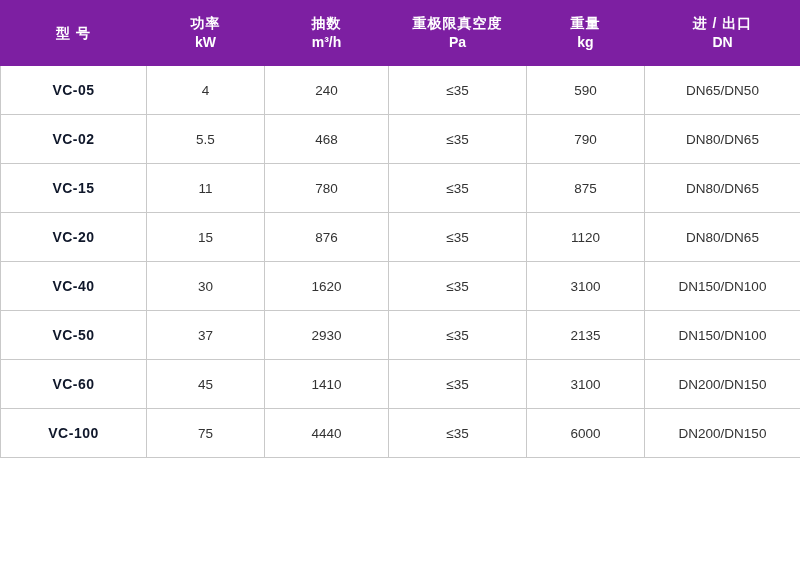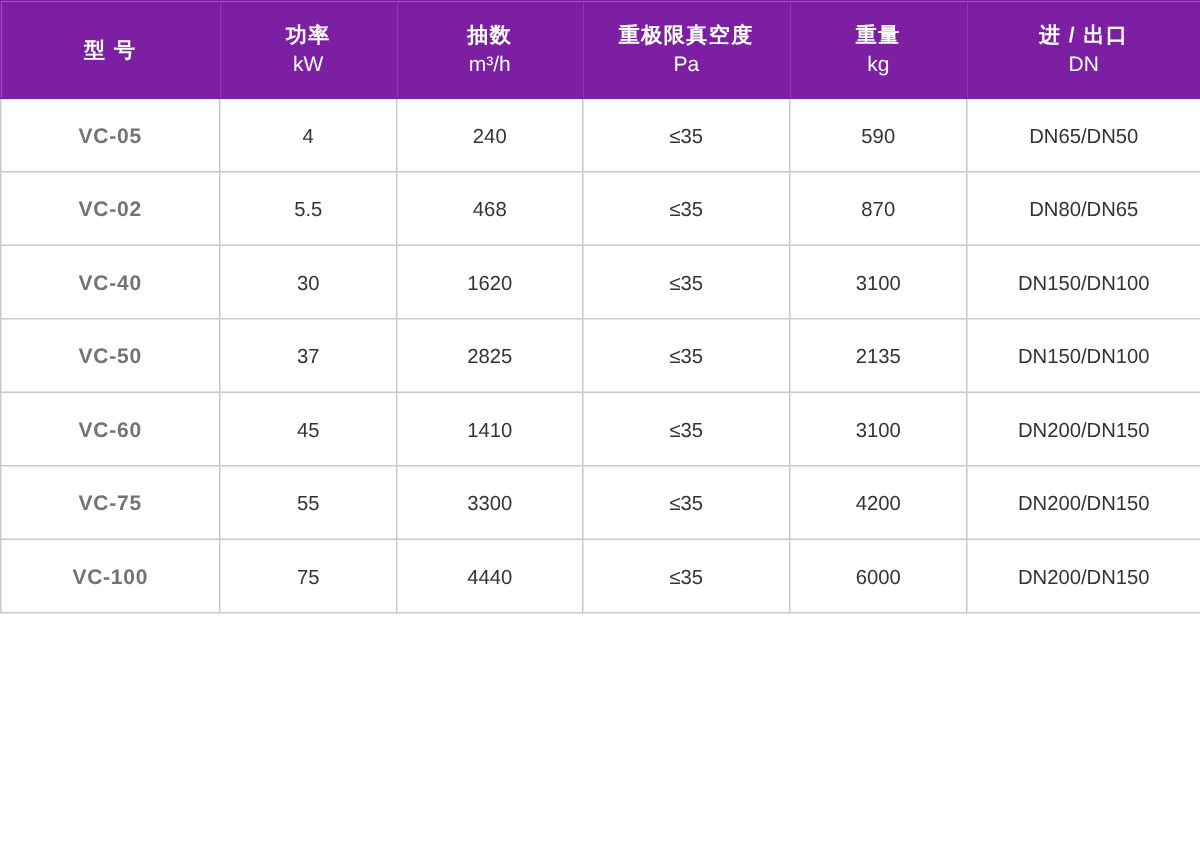--- a/index.html
+++ b/index.html
@@ -27,31 +27,31 @@
     background: #7d1fa2;
     color: #ffffff;
     font-size: 14px;
     font-weight: bold;
     height: 62px;
     line-height: 1.35;
     border: 1px solid #7d1fa2;
     letter-spacing: 1px;
   }
   .spec-table thead th .sub {
-    font-weight: normal;
+    font-weight: bold;
     letter-spacing: 0;
   }
   .spec-table tbody td {
     height: 46px;
     font-size: 13.5px;
     color: #333333;
     background: #ffffff;
   }
   .spec-table tbody td.model {
-    color: #737373;
+    color: #0f172a;
     font-weight: bold;
     font-size: 14px;
     letter-spacing: 0.5px;
   }
   col.c0 { width: 146px; }
   col.c1 { width: 118px; }
   col.c2 { width: 124px; }
   col.c3 { width: 138px; }
   col.c4 { width: 118px; }
   col.c5 { width: 156px; }
@@ -102,53 +102,61 @@
       <td>240</td>
       <td>≤35</td>
       <td>590</td>
       <td>DN65/DN50</td>
     </tr>
     <tr>
       <td class="model">VC-02</td>
       <td>5.5</td>
       <td>468</td>
       <td>≤35</td>
-      <td>870</td>
+      <td>790</td>
+      <td>DN80/DN65</td>
+    </tr>
+    <tr>
+      <td class="model">VC-15</td>
+      <td>11</td>
+      <td>780</td>
+      <td>≤35</td>
+      <td>875</td>
+      <td>DN80/DN65</td>
+    </tr>
+    <tr>
+      <td class="model">VC-20</td>
+      <td>15</td>
+      <td>876</td>
+      <td>≤35</td>
+      <td>1120</td>
       <td>DN80/DN65</td>
     </tr>
     <tr>
       <td class="model">VC-40</td>
       <td>30</td>
       <td>1620</td>
       <td>≤35</td>
       <td>3100</td>
       <td>DN150/DN100</td>
     </tr>
     <tr>
       <td class="model">VC-50</td>
       <td>37</td>
-      <td>2825</td>
+      <td>2930</td>
       <td>≤35</td>
       <td>2135</td>
       <td>DN150/DN100</td>
     </tr>
     <tr>
       <td class="model">VC-60</td>
       <td>45</td>
       <td>1410</td>
       <td>≤35</td>
       <td>3100</td>
-      <td>DN200/DN150</td>
-    </tr>
-    <tr>
-      <td class="model">VC-75</td>
-      <td>55</td>
-      <td>3300</td>
-      <td>≤35</td>
-      <td>4200</td>
       <td>DN200/DN150</td>
     </tr>
     <tr>
       <td class="model">VC-100</td>
       <td>75</td>
       <td>4440</td>
       <td>≤35</td>
       <td>6000</td>
       <td>DN200/DN150</td>
     </tr>

